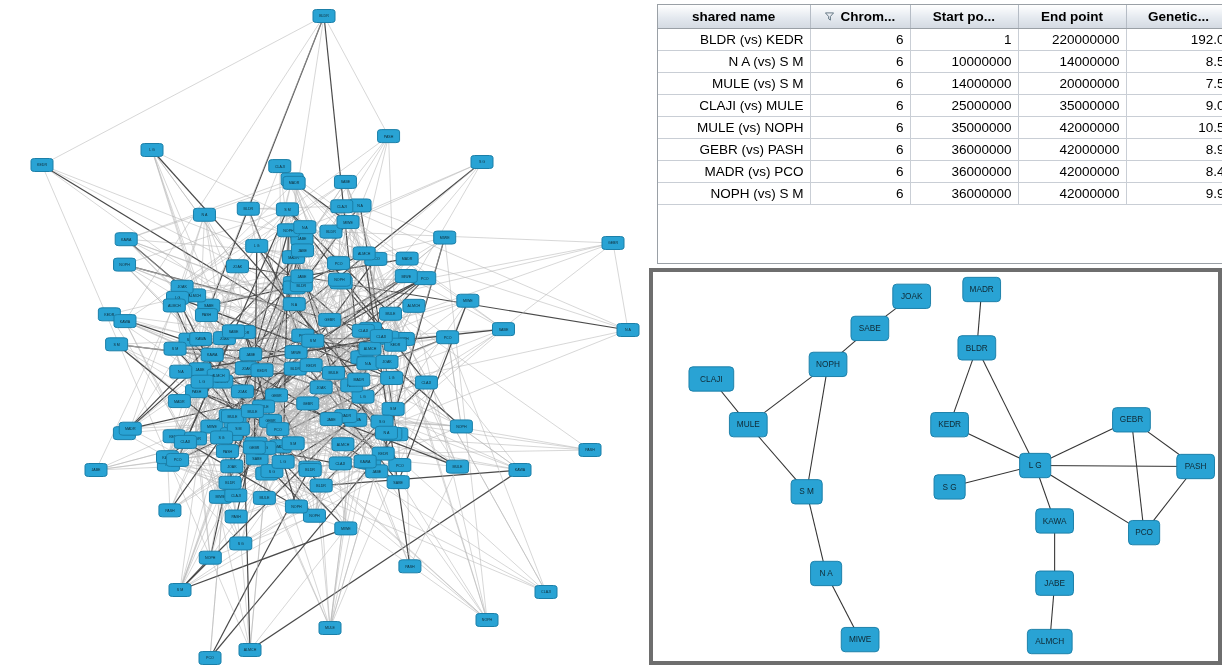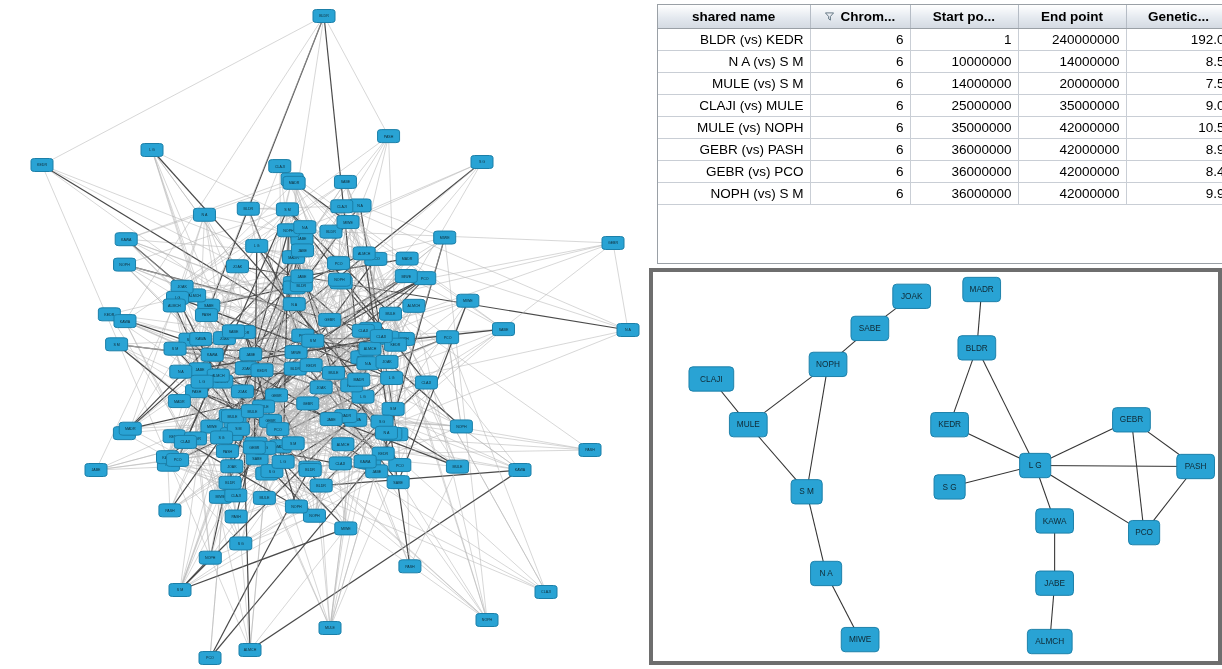--- a/index.html
+++ b/index.html
@@ -1212,21 +1212,21 @@
                   <span>Genetic...</span>
                 </span>
             </th>
           </tr>
         </thead>
         <tbody id="table-body">
             <tr>
               <td class="txt">BLDR (vs) KEDR</td>
               <td class="num">6</td>
               <td class="num">1</td>
-              <td class="num">240000000</td>
+              <td class="num">220000000</td>
               <td class="num">192.0</td>
             </tr>
             <tr>
               <td class="txt">N A (vs) S M</td>
               <td class="num">6</td>
               <td class="num">10000000</td>
               <td class="num">14000000</td>
               <td class="num">8.5</td>
             </tr>
             <tr>
@@ -1251,21 +1251,21 @@
               <td class="num">10.5</td>
             </tr>
             <tr>
               <td class="txt">GEBR (vs) PASH</td>
               <td class="num">6</td>
               <td class="num">36000000</td>
               <td class="num">42000000</td>
               <td class="num">8.9</td>
             </tr>
             <tr>
-              <td class="txt">GEBR (vs) PCO</td>
+              <td class="txt">MADR (vs) PCO</td>
               <td class="num">6</td>
               <td class="num">36000000</td>
               <td class="num">42000000</td>
               <td class="num">8.4</td>
             </tr>
             <tr>
               <td class="txt">NOPH (vs) S M</td>
               <td class="num">6</td>
               <td class="num">36000000</td>
               <td class="num">42000000</td>

